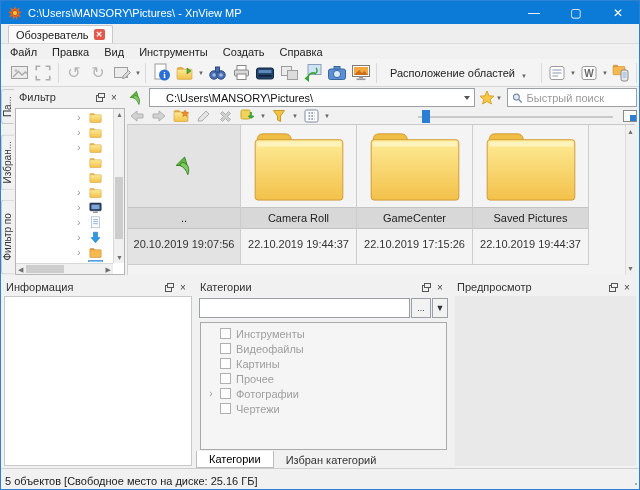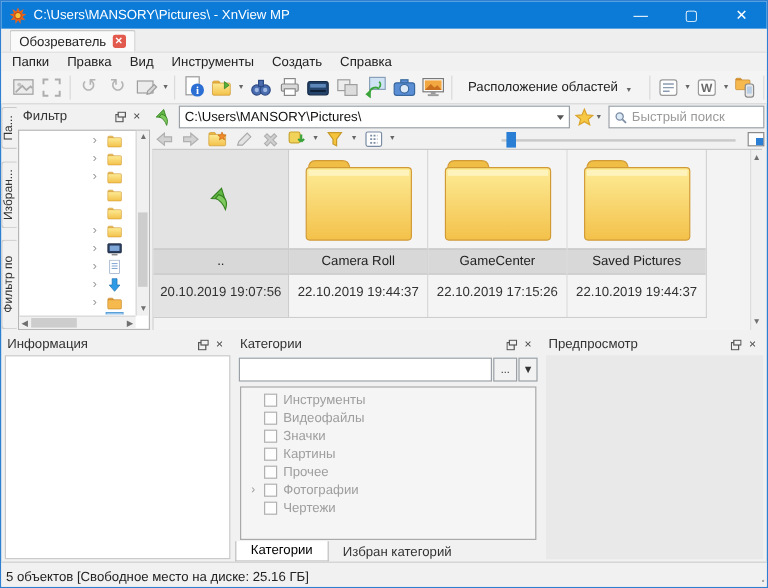--- a/index.html
+++ b/index.html
@@ -29,21 +29,21 @@
   .tb svg { display:block; }
   .dd { font-size:6px; color:#666; width:8px; text-align:center; flex:none; }
   .tsep { width:1px; height:20px; background:#dadada; margin:0 3px; flex:none; }
   .layout-btn { display:flex; align-items:flex-end; gap:5px; font-size:11px; color:#222; padding:3px 6px; margin:0 4px; flex:none; }
   .glyph { font-size:16px; color:#b5b5b5; line-height:1; }
 
   
   .row2 { position:absolute; top:86px; left:126px; right:2px; height:21px; display:flex; align-items:center; gap:4px; }
   .up-ico { width:18px; height:18px; flex:none; }
   .combo { flex:1; height:19px; background:#fff; border:1px solid #9aa0a6; display:flex; align-items:center; }
-  .combo input { flex:1; border:none; outline:none; font-size:11px; font-family:"Liberation Sans",sans-serif; padding:0 4px; color:#111; background:transparent; }
+  .combo input { flex:1; border:none; outline:none; font-size:11px; font-family:"Liberation Sans",sans-serif; padding:0 16px; color:#111; background:transparent; }
   .combo-arrow { width:14px; display:flex; align-items:center; justify-content:center; }
   .tri-dn { width:0; height:0; border-left:3.5px solid transparent; border-right:3.5px solid transparent; border-top:4px solid #555; }
   .star-btn { display:flex; align-items:center; flex:none; }
   .searchbox { width:130px; height:19px; background:#fff; border:1px solid #9aa0a6; display:flex; align-items:center; gap:4px; padding:0 4px; flex:none; }
   .searchbox input { border:none; outline:none; width:100%; font-size:11px; font-family:"Liberation Sans",sans-serif; color:#333; background:transparent; }
   .searchbox input::placeholder { color:#9a9a9a; }
 
   
   .row3 { position:absolute; top:107px; left:126px; right:2px; height:16px; display:flex; align-items:center; gap:2px; }
   .nb { width:20px; height:16px; display:flex; align-items:center; justify-content:center; flex:none; }
@@ -175,21 +175,21 @@
   </div>
 
   <div class="tabbar">
     <div class="doc-tab">
       <span>Обозреватель</span>
       <span class="tab-close">✕</span>
     </div>
   </div>
 
   <div class="menubar">
-    <span class="menu-item">Папки</span>
+    <span class="menu-item">Файл</span>
     <span class="menu-item">Правка</span>
     <span class="menu-item">Вид</span>
     <span class="menu-item">Инструменты</span>
     <span class="menu-item">Создать</span>
     <span class="menu-item">Справка</span>
   </div>
 
   <div class="toolbar">
     <span class="grip"></span>
     <span class="tb">
@@ -599,25 +599,20 @@
           <span class="clabel">Инструменты</span>
         </div>
       <div class="crow">
           <span class="cexp"></span>
           <span class="cb"></span>
           <span class="clabel">Видеофайлы</span>
         </div>
       <div class="crow">
           <span class="cexp"></span>
           <span class="cb"></span>
-          <span class="clabel">Значки</span>
-        </div>
-      <div class="crow">
-          <span class="cexp"></span>
-          <span class="cb"></span>
           <span class="clabel">Картины</span>
         </div>
       <div class="crow">
           <span class="cexp"></span>
           <span class="cb"></span>
           <span class="clabel">Прочее</span>
         </div>
       <div class="crow">
           <span class="cexp">›</span>
           <span class="cb"></span>

